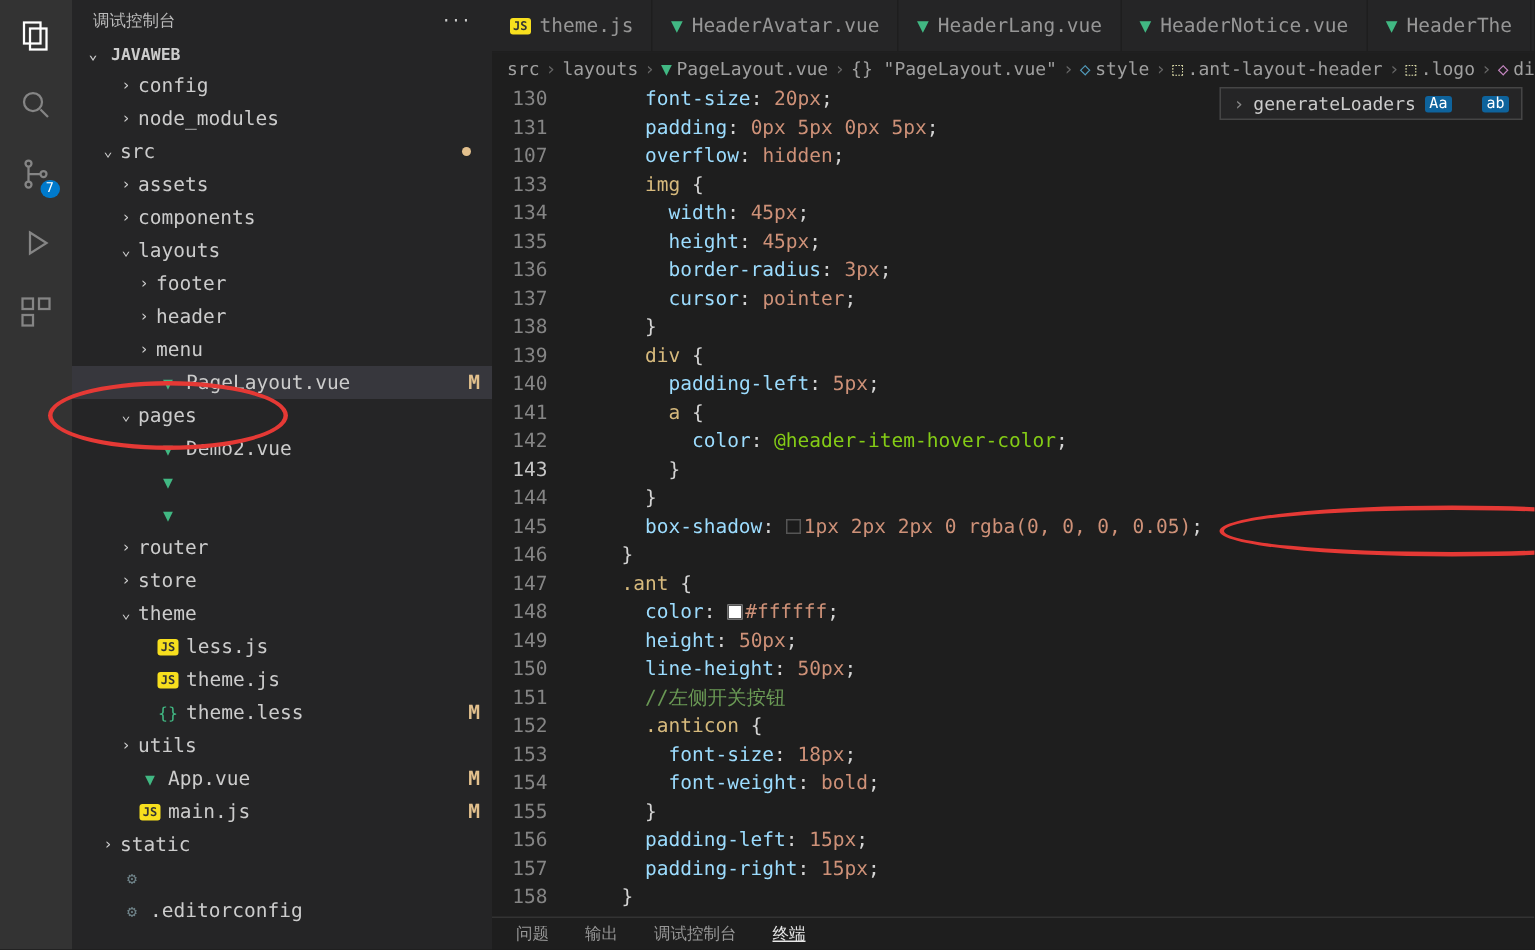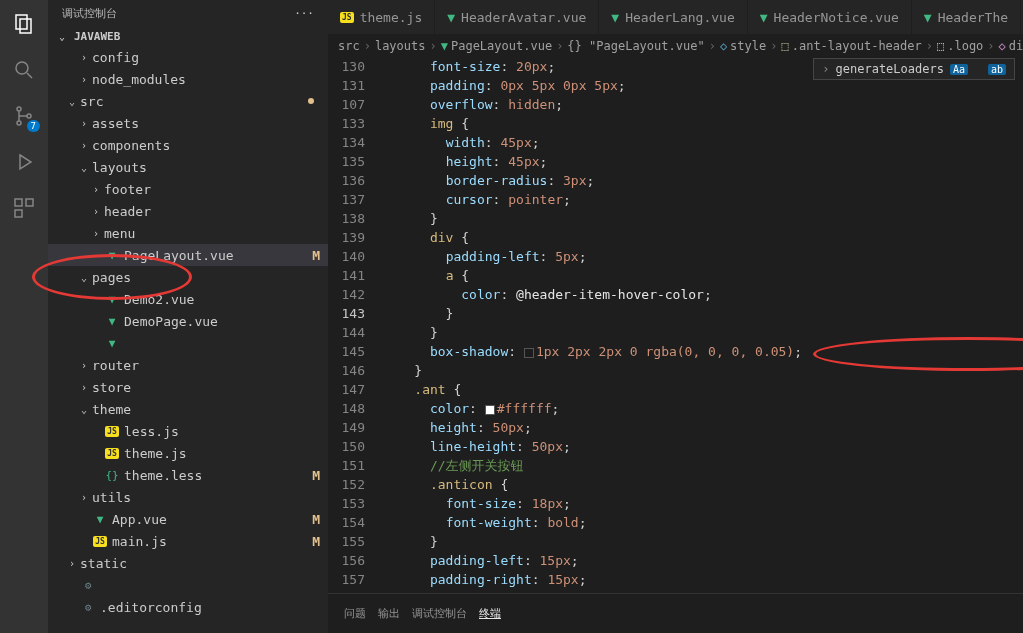--- a/index.html
+++ b/index.html
@@ -47,25 +47,25 @@
 .topbar-icons { display: flex; gap: 20px; align-items: center; }
 .ab-icon { background: #0e639c; color: white; font-size: 10px; padding: 0 3px; border-radius: 2px; }
 
 .editor-area { flex: 1; display: flex; overflow: hidden; position: relative; }
 .gutter { width: 55px; text-align: right; padding-right: 18px; color: #858585; font-family: Consolas, monospace; font-size: 13px; line-height: 19px; padding-top: 0; }
 .code { flex: 1; font-family: Consolas, monospace; font-size: 13px; line-height: 19px; white-space: pre; color: #d4d4d4; }
 
 .tk-prop { color: #9cdcfe; }
 .tk-val { color: #ce9178; }
 .tk-sel { color: #d7ba7d; }
-.tk-at { color: #e5e5e5; }
+.tk-at { color: #84cc16; }
 .tk-comment { color: #6A9955; }
 .color-swatch { display: inline-block; width: 10px; height: 10px; border: 1px solid #555; background: #ffffff; vertical-align: middle; margin-right: 2px; }
 
-.bottom-panel { height: 40px; background: #1e1e1e; border-top: 1px solid #333; display: flex; align-items: center; padding: 0 16px; gap: 12px; font-size: 11px; color: #969696; }
+.bottom-panel { height: 22px; background: #1e1e1e; border-top: 1px solid #333; display: flex; align-items: center; padding: 0 16px; gap: 24px; font-size: 11px; color: #969696; }
 .bottom-panel .active { color: #e7e7e7; text-decoration: underline; }
 </style>
 </head>
 <body>
 
 <div class="activity-bar">
   <div class="activity-icon active">
     <svg width="24" height="24" viewBox="0 0 24 24" fill="none" stroke="currentColor" stroke-width="1.5">
         <rect x="4" y="3" width="11" height="14"></rect>
         <rect x="8" y="7" width="11" height="14"></rect>
@@ -158,21 +158,20 @@
         <span class="tree-label">pages</span>
       </div>
       <div class="tree-row" style="padding-left: 40px;">
         <span class="tree-chevron"></span>
         <span class="tree-icon vue-icon">▼</span>
         <span class="tree-label">Demo2.vue</span>
       </div>
       <div class="tree-row" style="padding-left: 40px;">
         <span class="tree-chevron"></span>
         <span class="tree-icon vue-icon">▼</span>
-        <span class="tree-label">DemoPage.vue</span>
       </div>
       <div class="tree-row" style="padding-left: 40px;">
         <span class="tree-chevron"></span>
         <span class="tree-icon vue-icon">▼</span>
       </div>
       <div class="tree-row" style="padding-left: 28px;">
         <span class="tree-chevron">›</span>
         <span class="tree-label">router</span>
       </div>
       <div class="tree-row" style="padding-left: 28px;">

